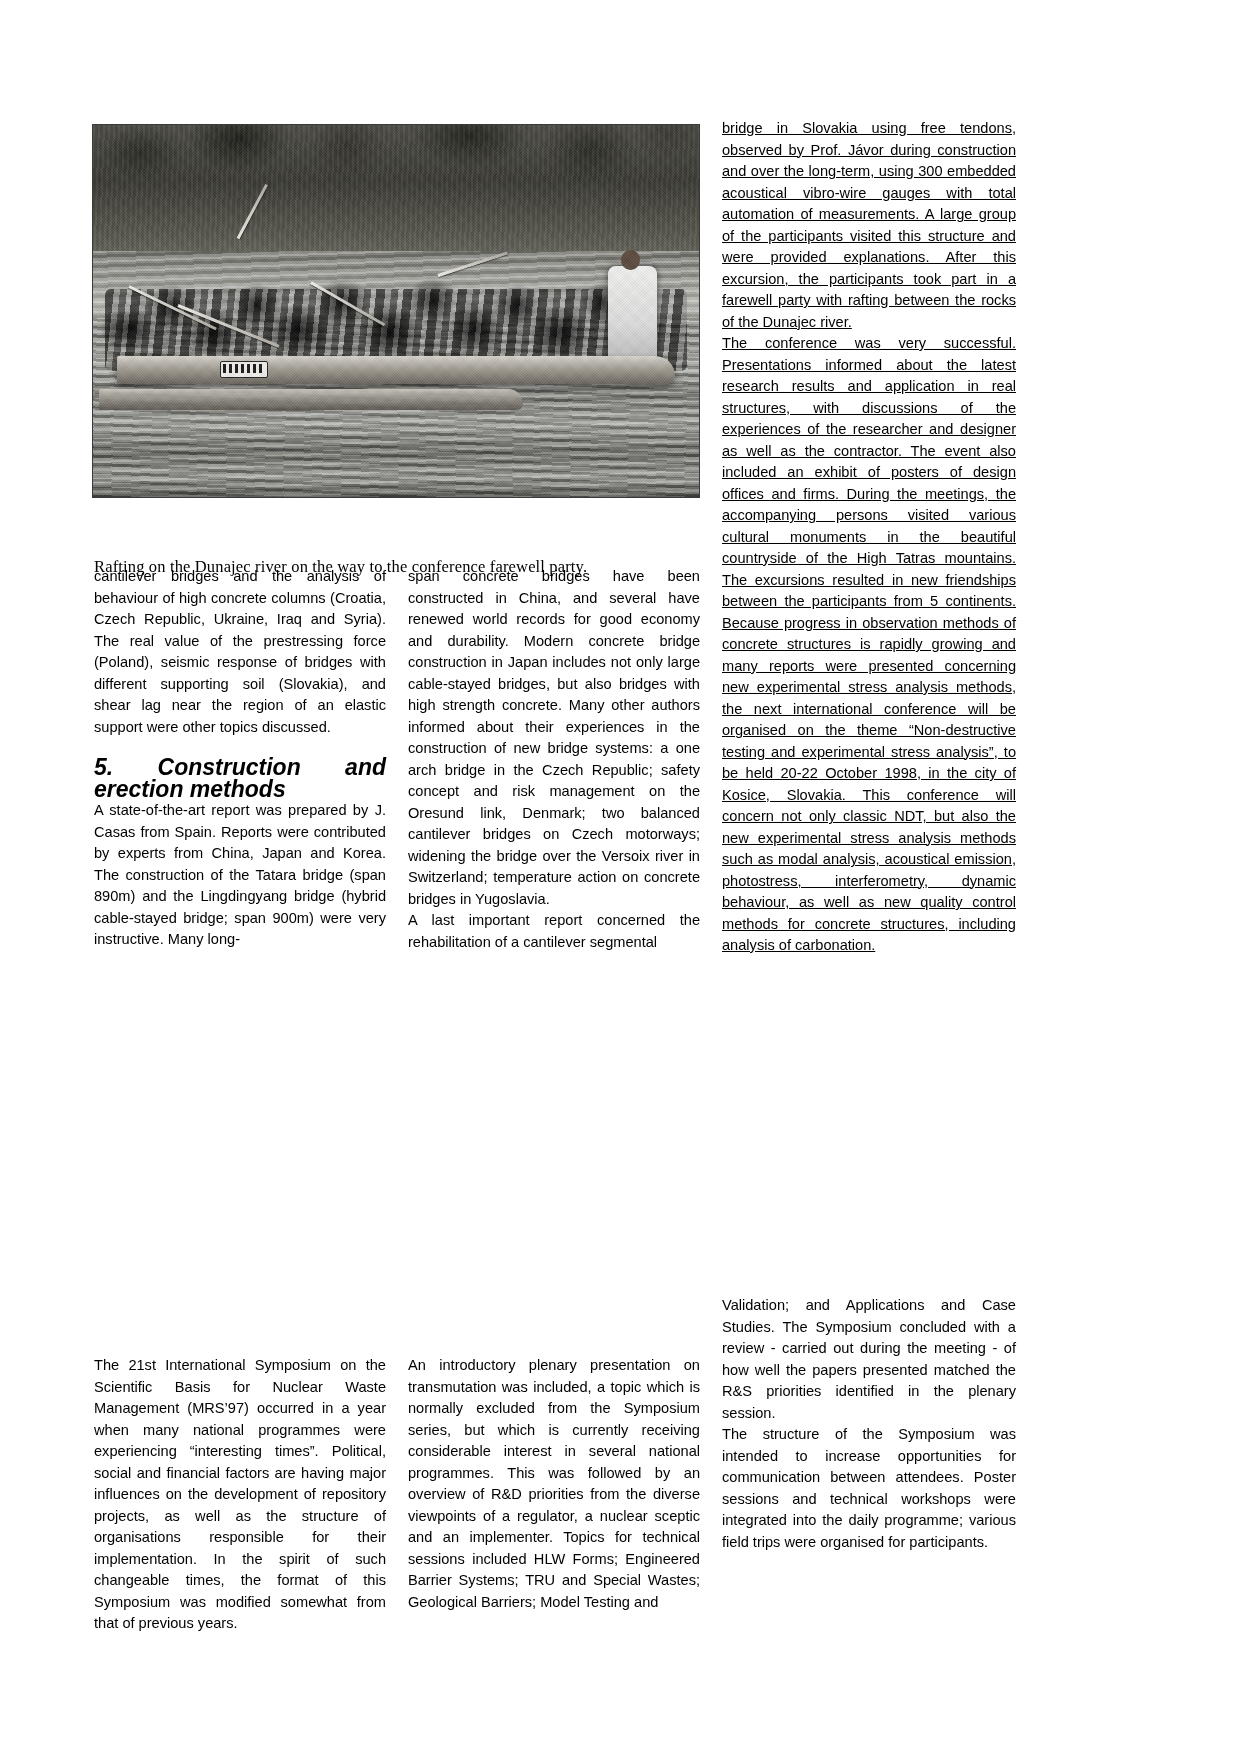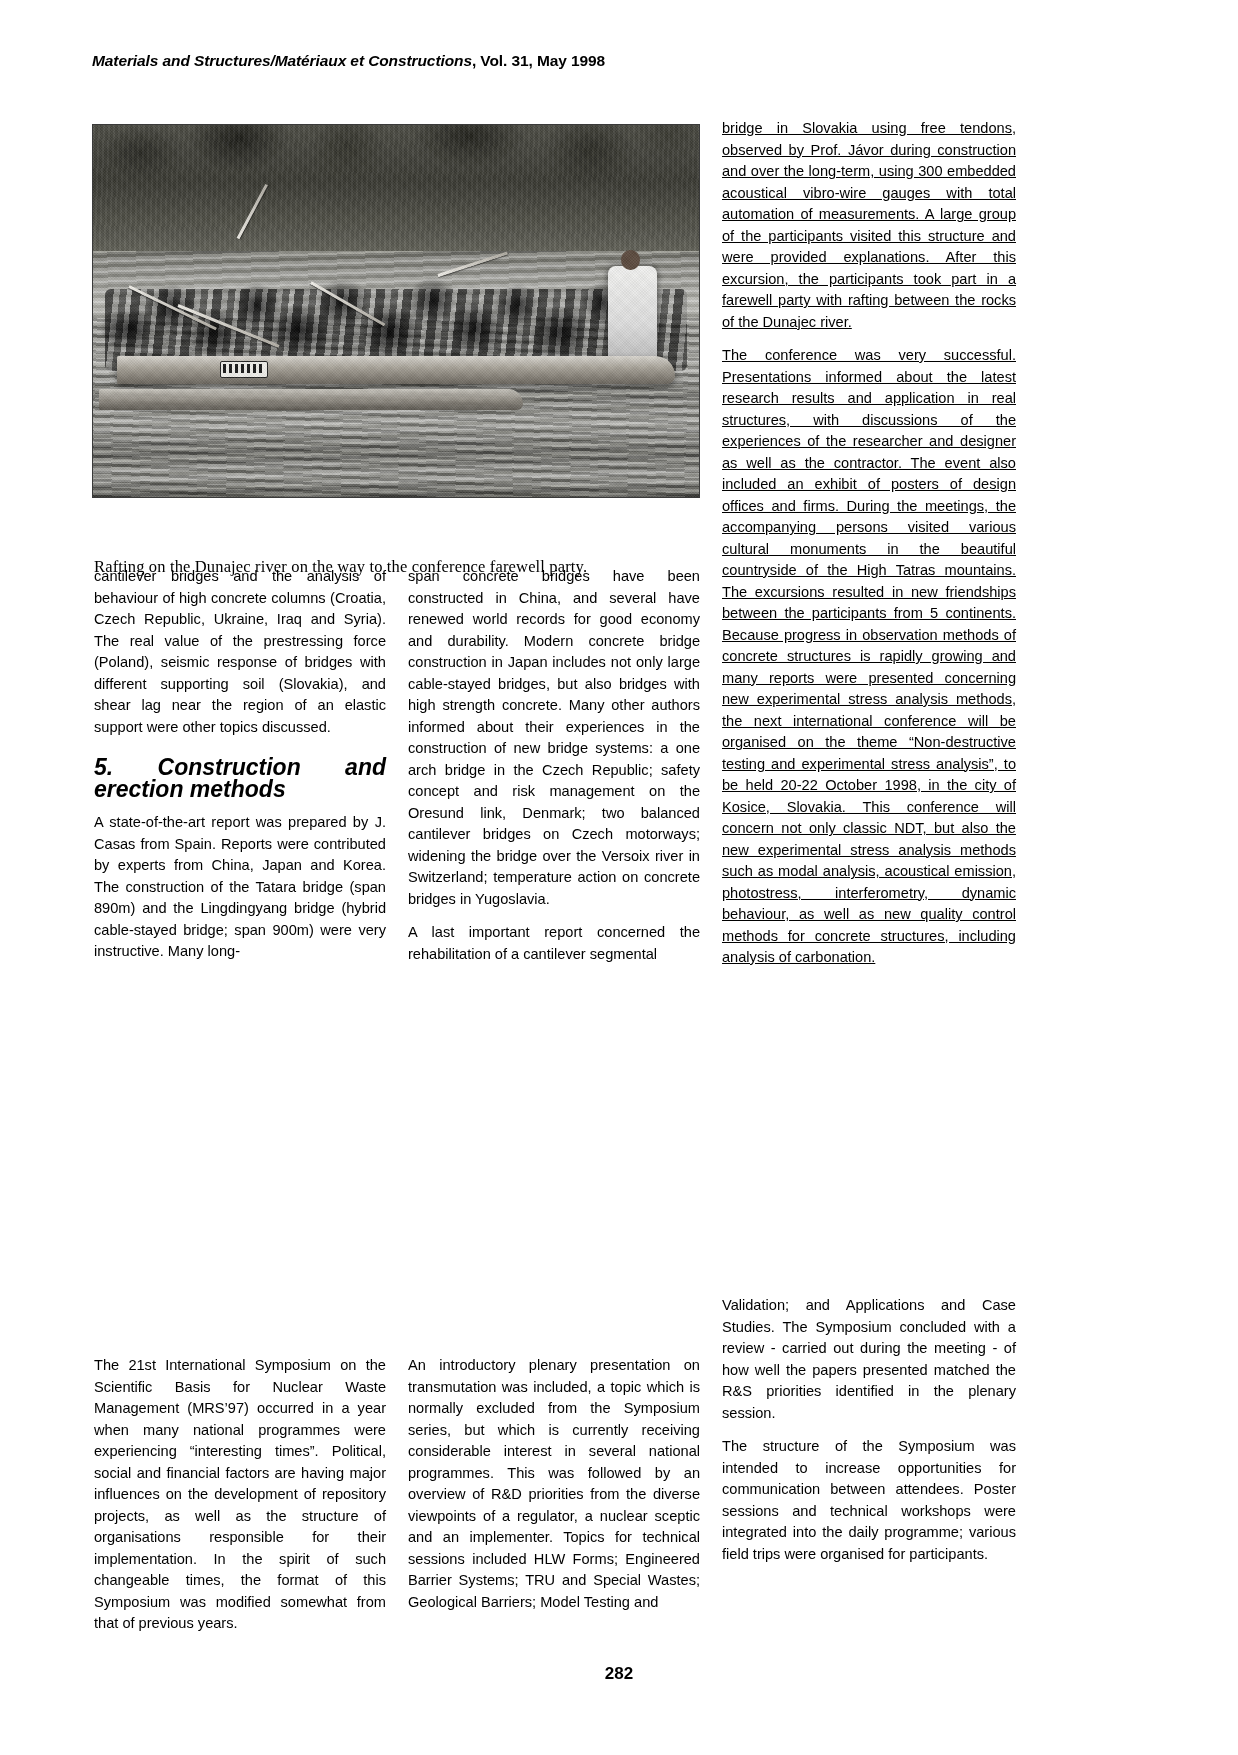--- a/index.html
+++ b/index.html
@@ -183,21 +183,21 @@
 
   
   .col {
     position: absolute;
     font-size: 14.6px;
     line-height: 21.5px;
     text-align: justify;
     text-justify: inter-word;
   }
   .col p { margin: 0; }
-  .col p + p { margin-top: 12px; }
+  .col p + p { margin-top: 0px; }
 
   .sec-head {
     font-style: italic;
     font-weight: bold;
     font-family: Liberation Sans, sans-serif;
     font-size: 23px;
     line-height: 22px;
     margin-top: 18px !important;
     margin-bottom: 2px;
   }
@@ -243,23 +243,20 @@
     text-align: center;
     font-size: 17px;
     font-weight: bold;
   }
 </style>
 </head>
 <body>
 
 <div class="page">
 
-  <div class="running-head">
-    <span>Materials and Structures/Matériaux et Constructions</span><span class="plain">, Vol. </span><span class="vol-num">31</span><span class="plain">, May 1998</span>
-  </div>
 
   <div class="photo-frame">
     <div class="ph-layer ph-sky"></div>
     <div class="ph-layer ph-sky-streaks"></div>
     <div class="ph-layer ph-water"></div>
     <div class="ph-layer ph-water-ripples"></div>
     <div class="ph-layer ph-water-ripples2"></div>
     <div class="ph-layer ph-crowd"></div>
     <div class="ph-layer ph-crowd2"></div>
     <div class="ph-layer ph-whiteman"></div>
@@ -299,15 +296,14 @@
     <p>The 21st International Symposium on the Scientific Basis for Nuclear Waste Management (MRS’97) occurred in a year when many national programmes were experiencing “interesting times”. Political, social and financial factors are having major influences on the development of repository projects, as well as the structure of organisations responsible for their implementation. In the spirit of such changeable times, the format of this Symposium was modified somewhat from that of previous years.</p>
   </div>
   <div class="col" id="col-2-bot">
     <p>An introductory plenary presentation on transmutation was included, a topic which is normally excluded from the Symposium series, but which is currently receiving considerable interest in several national programmes. This was followed by an overview of R&amp;D priorities from the diverse viewpoints of a regulator, a nuclear sceptic and an implementer. Topics for technical sessions included HLW Forms; Engineered Barrier Systems; TRU and Special Wastes; Geological Barriers; Model Testing and</p>
   </div>
   <div class="col" id="col-3-bot">
     <p>Validation; and Applications and Case Studies. The Symposium concluded with a review - carried out during the meeting - of how well the papers presented matched the R&amp;S priorities identified in the plenary session.</p>
     <p>The structure of the Symposium was intended to increase opportunities for communication between attendees. Poster sessions and technical workshops were integrated into the daily programme; various field trips were organised for participants.</p>
   </div>
 
-  <div class="page-number">282</div>
 
 </div>
 
 </body></html>

